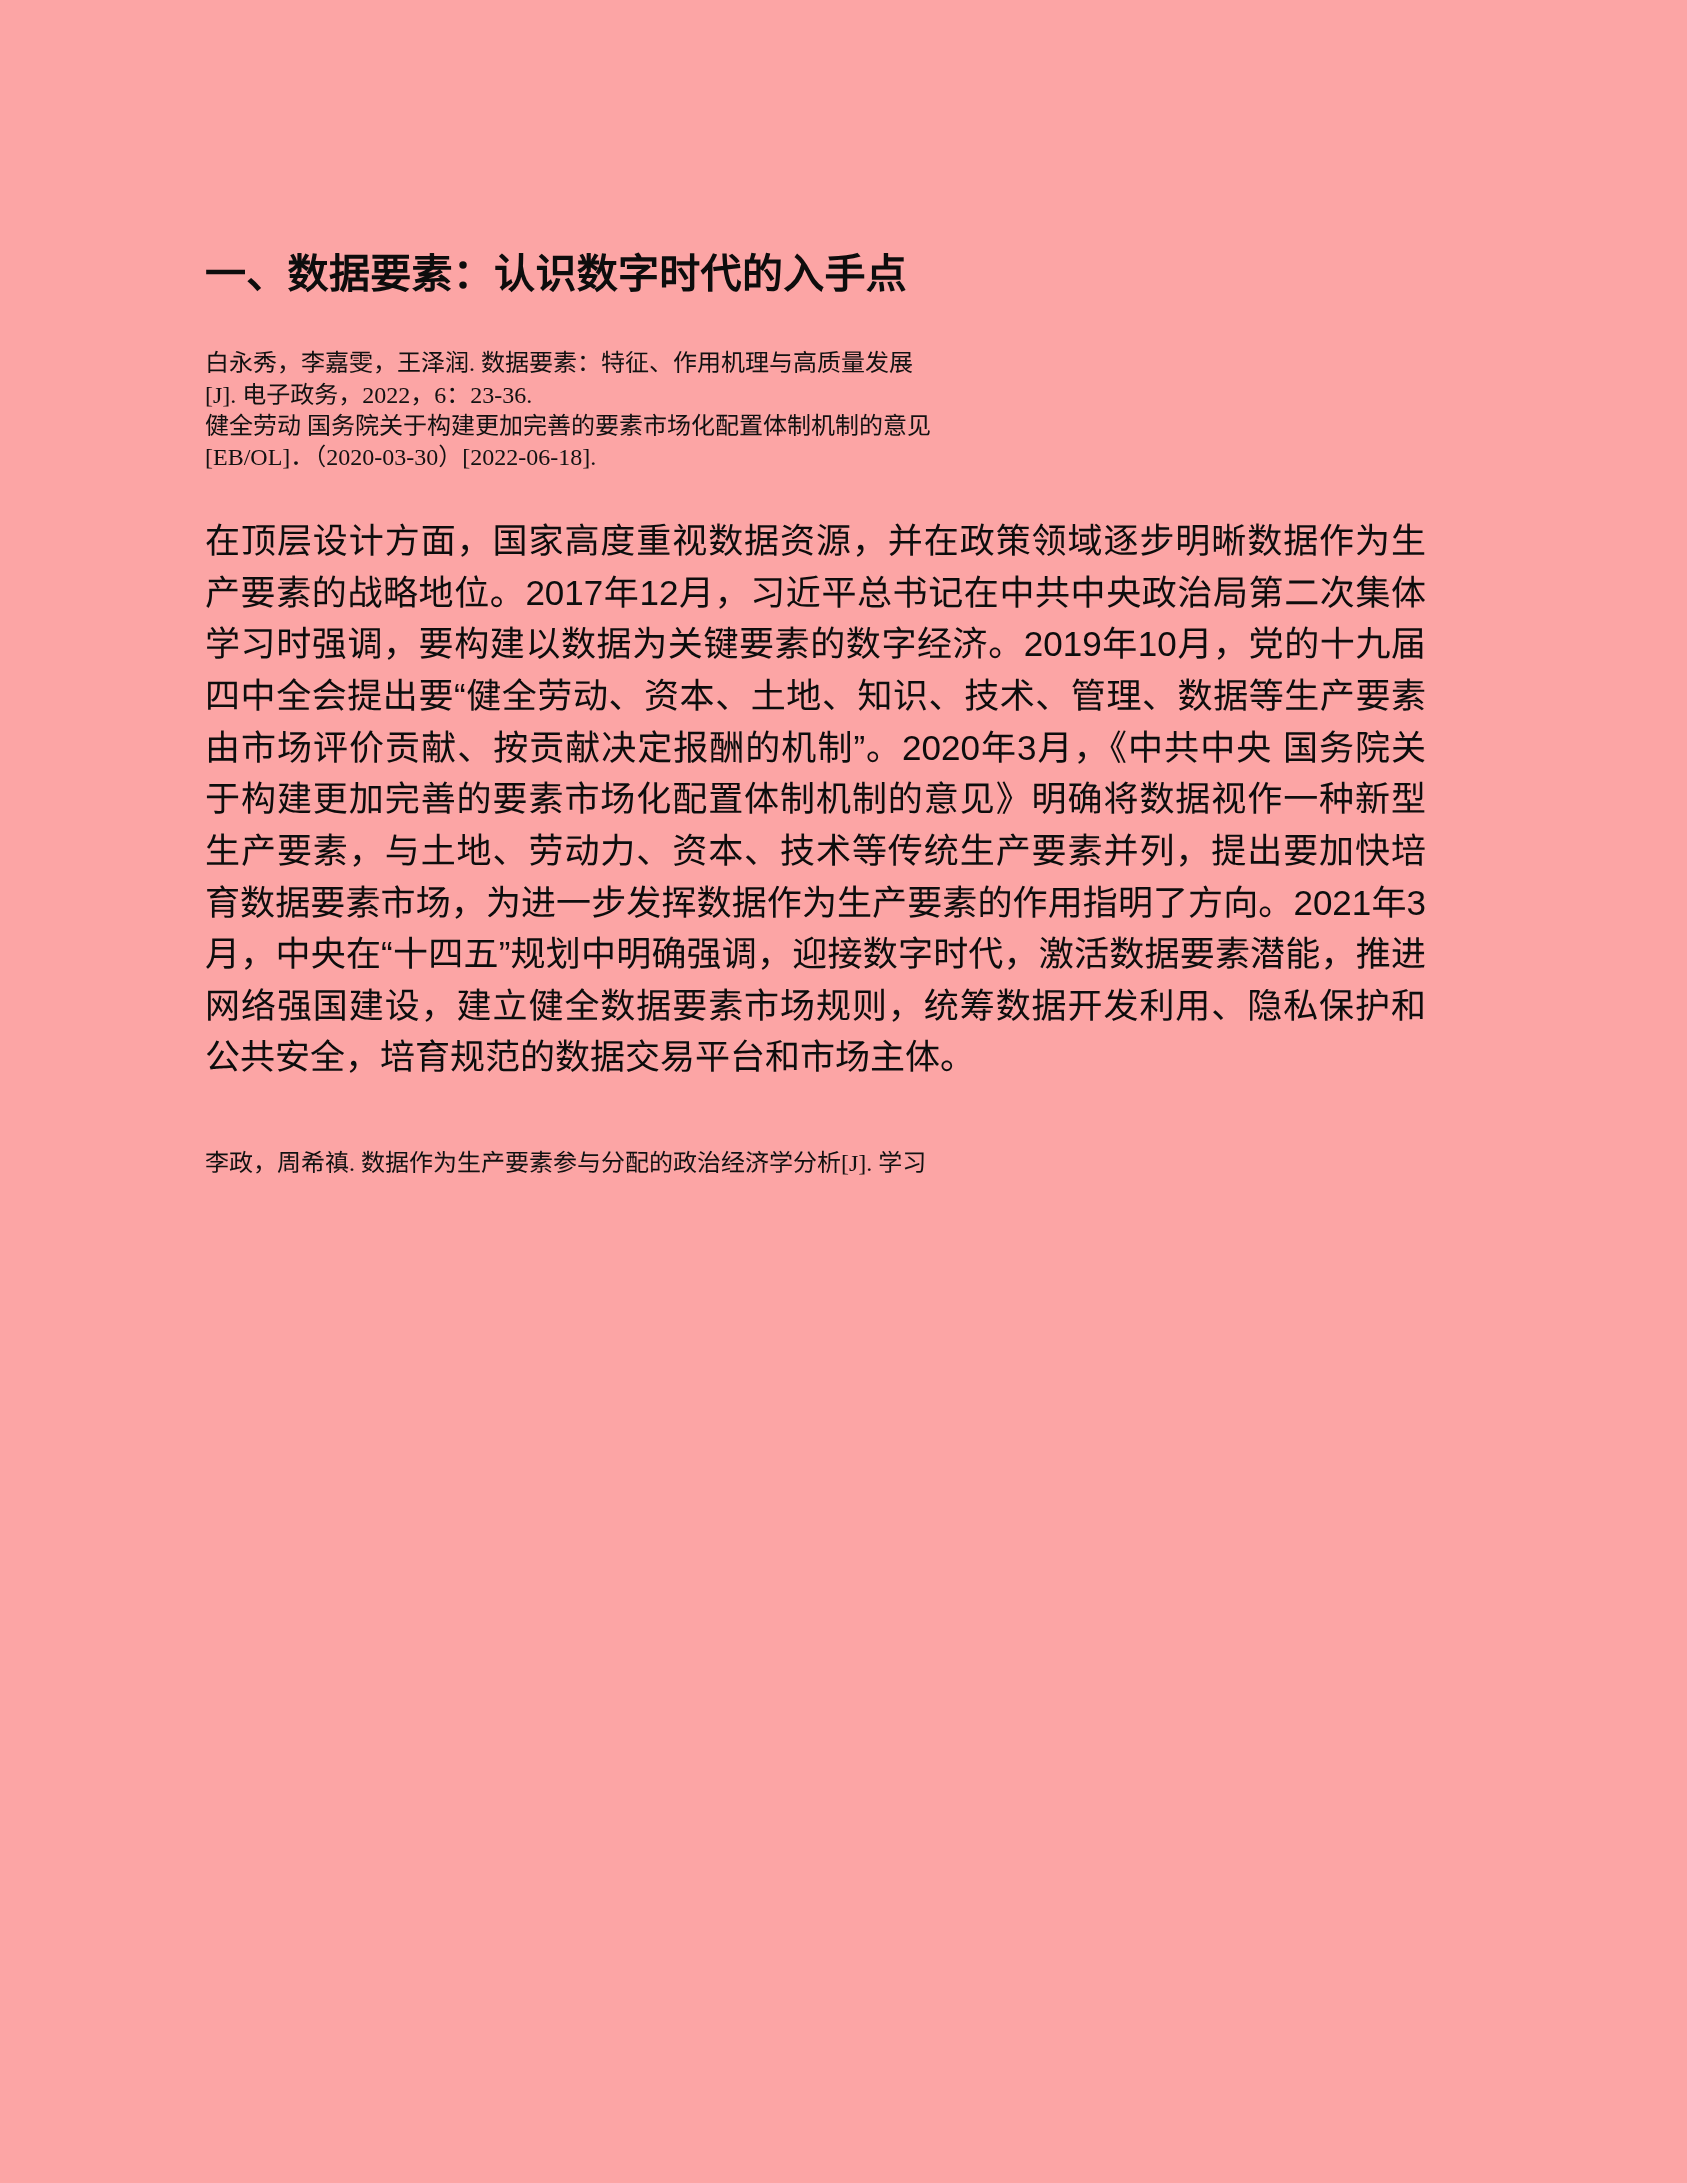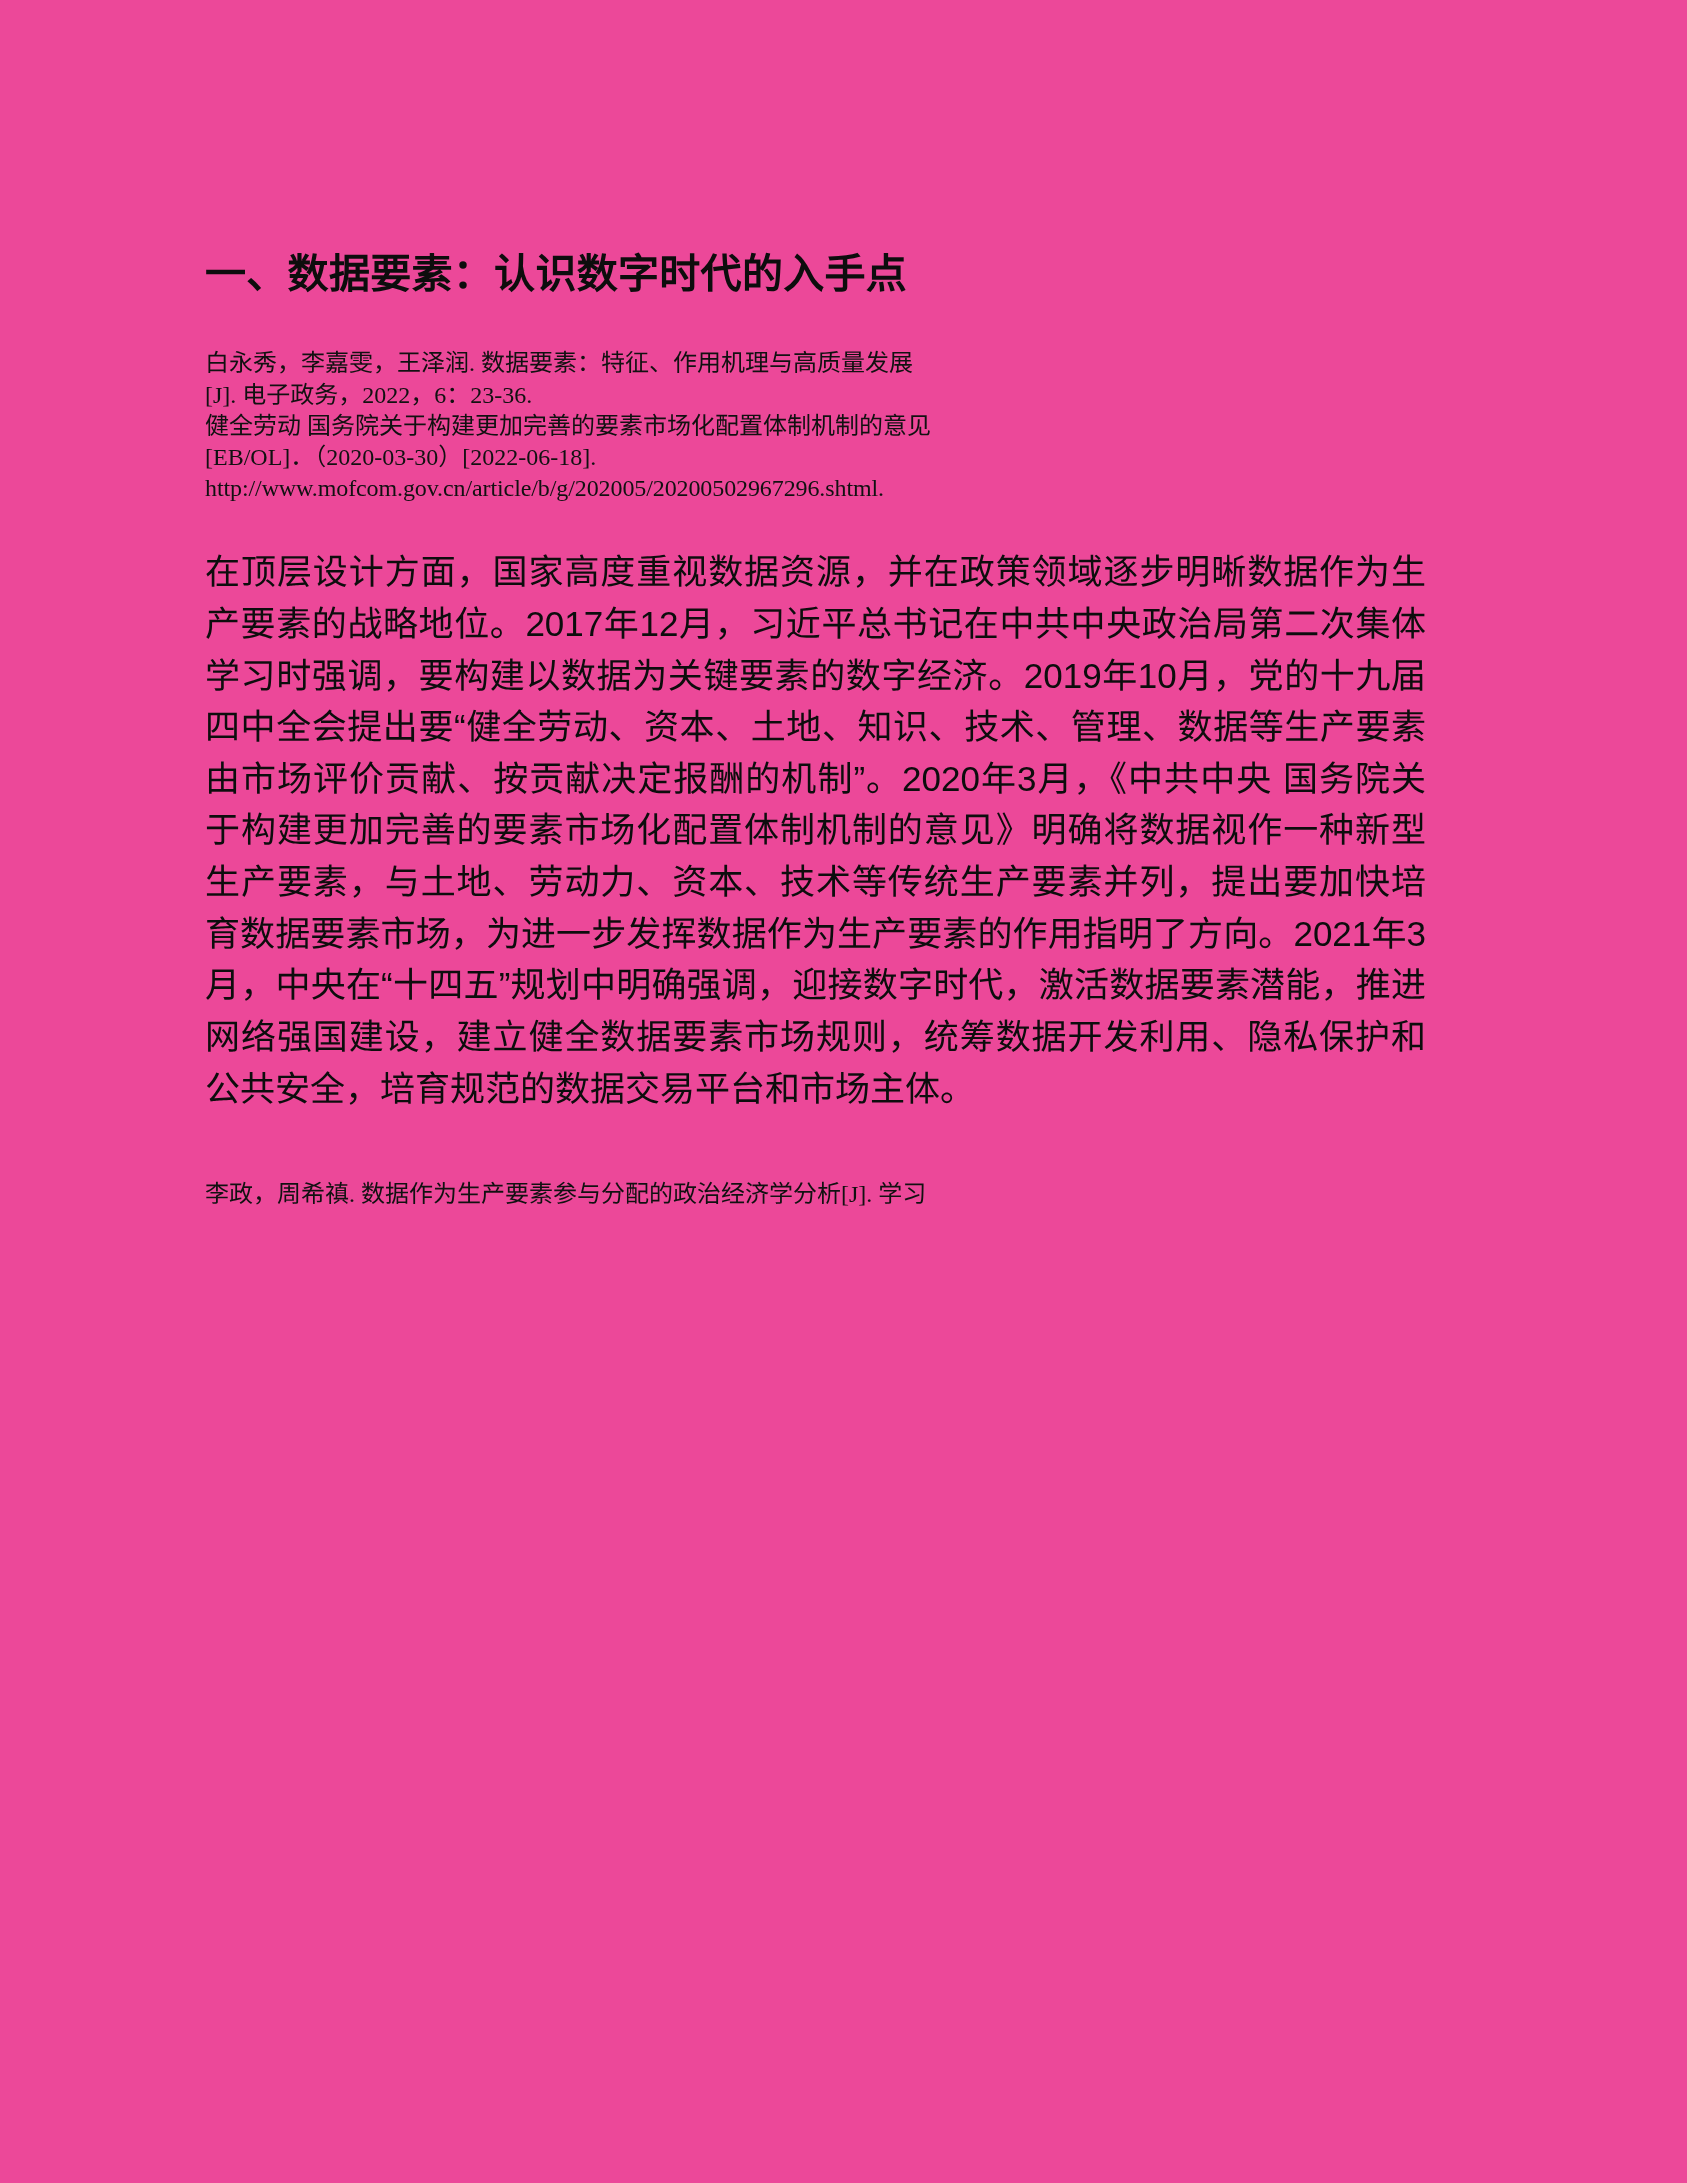--- a/index.html
+++ b/index.html
@@ -6,21 +6,21 @@
   html, body {
     margin: 0;
     padding: 0;
     background: #ffffff;
   }
 
   .page {
     position: relative;
     width: 1688px;
     height: 2183px;
-    background: #ec4899;
+    background: #fca5a5;
     box-sizing: border-box;
     overflow: hidden;
   }
 
   .content {
     position: absolute;
     left: 205px;
     top: 0;
     width: 1221px;
   }
@@ -97,21 +97,20 @@
 <div class="page">
   <div class="content">
 
     <h1 class="doc-heading">一、数据要素：认识数字时代的入手点</h1>
 
     <div class="citation citation-1">
       <span class="cit-line">白永秀，李嘉雯，王泽润. 数据要素：特征、作用机理与高质量发展</span>
       <span class="cit-line">[J]. 电子政务，2022，6：23-36.</span>
       <span class="cit-line">健全劳动 国务院关于构建更加完善的要素市场化配置体制机制的意见</span>
       <span class="cit-line">[EB/OL]．（2020-03-30）[2022-06-18].</span>
-      <span class="cit-line url-line">http://www.mofcom.gov.cn/article/b/g/202005/20200502967296.shtml.</span>
     </div>
 
 
     <p class="body-para para-2">在顶层设计方面，国家高度重视数据资源，并在政策领域逐步明晰数据作为生产要素的战略地位。2017年12月，习近平总书记在中共中央政治局第二次集体学习时强调，要构建以数据为关键要素的数字经济。2019年10月，党的十九届四中全会提出要“健全劳动、资本、土地、知识、技术、管理、数据等生产要素由市场评价贡献、按贡献决定报酬的机制”。2020年3月，《中共中央 国务院关于构建更加完善的要素市场化配置体制机制的意见》明确将数据视作一种新型生产要素，与土地、劳动力、资本、技术等传统生产要素并列，提出要加快培育数据要素市场，为进一步发挥数据作为生产要素的作用指明了方向。2021年3月，中央在“十四五”规划中明确强调，迎接数字时代，激活数据要素潜能，推进网络强国建设，建立健全数据要素市场规则，统筹数据开发利用、隐私保护和公共安全，培育规范的数据交易平台和市场主体。</p>
 
     <div class="citation citation-2">
       <span class="cit-line">李政，周希禛. 数据作为生产要素参与分配的政治经济学分析[J]. 学习</span>
     </div>
 
   </div>

